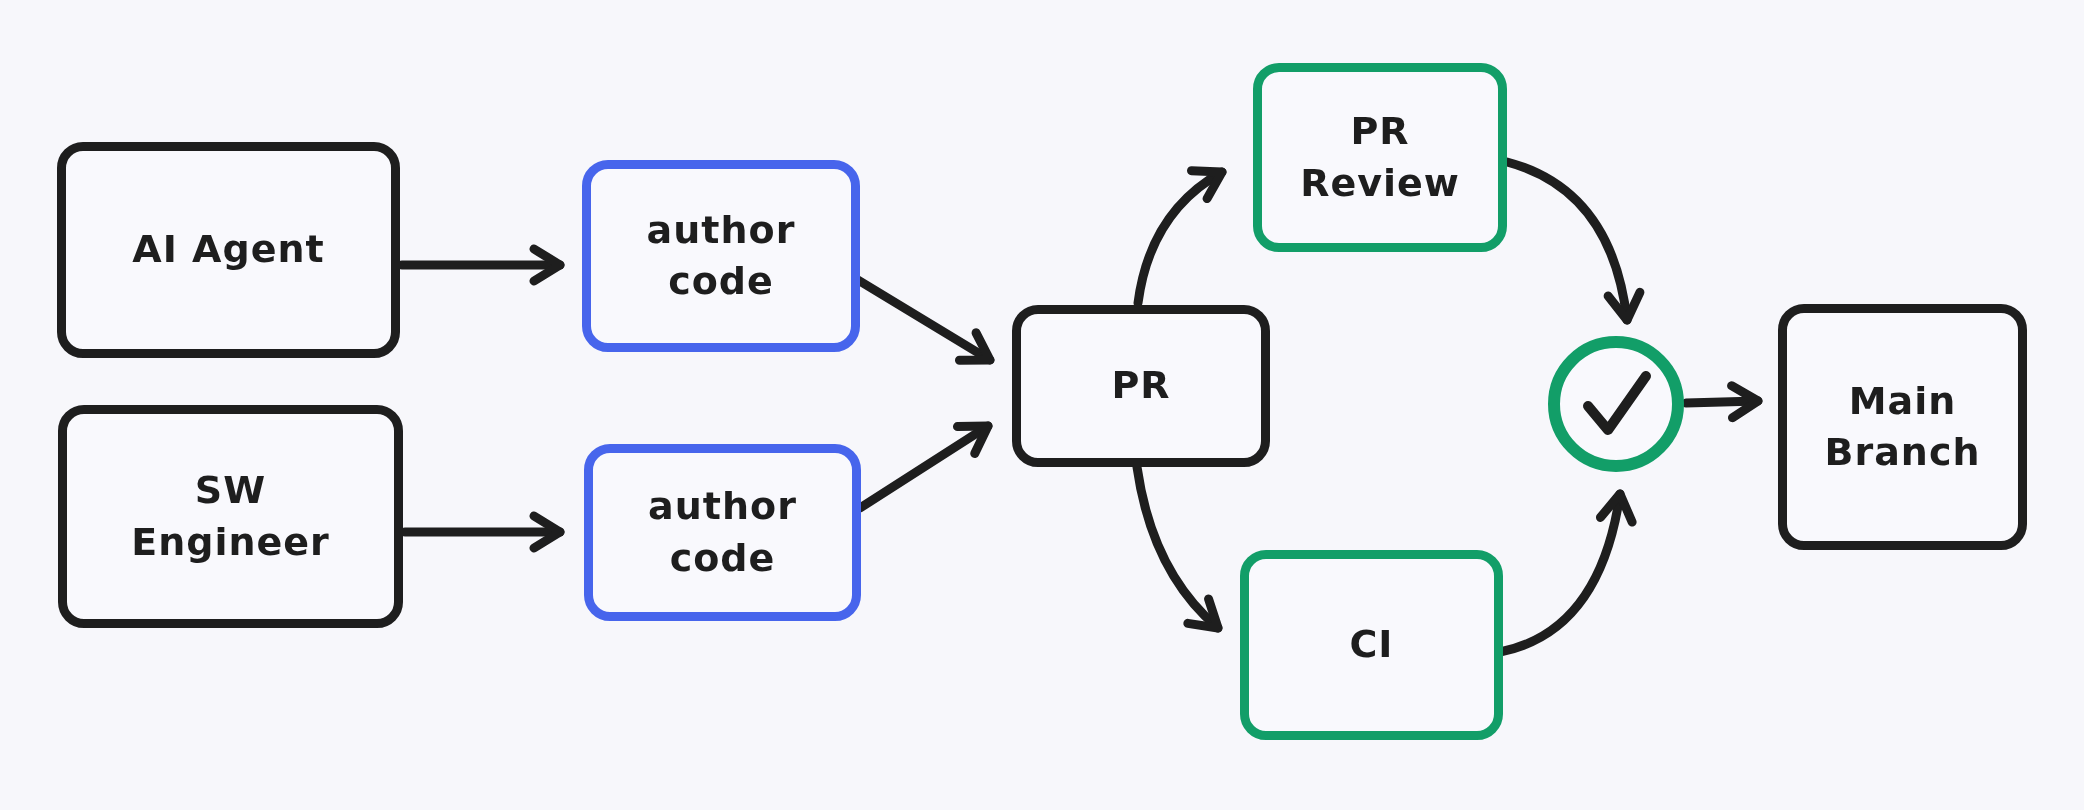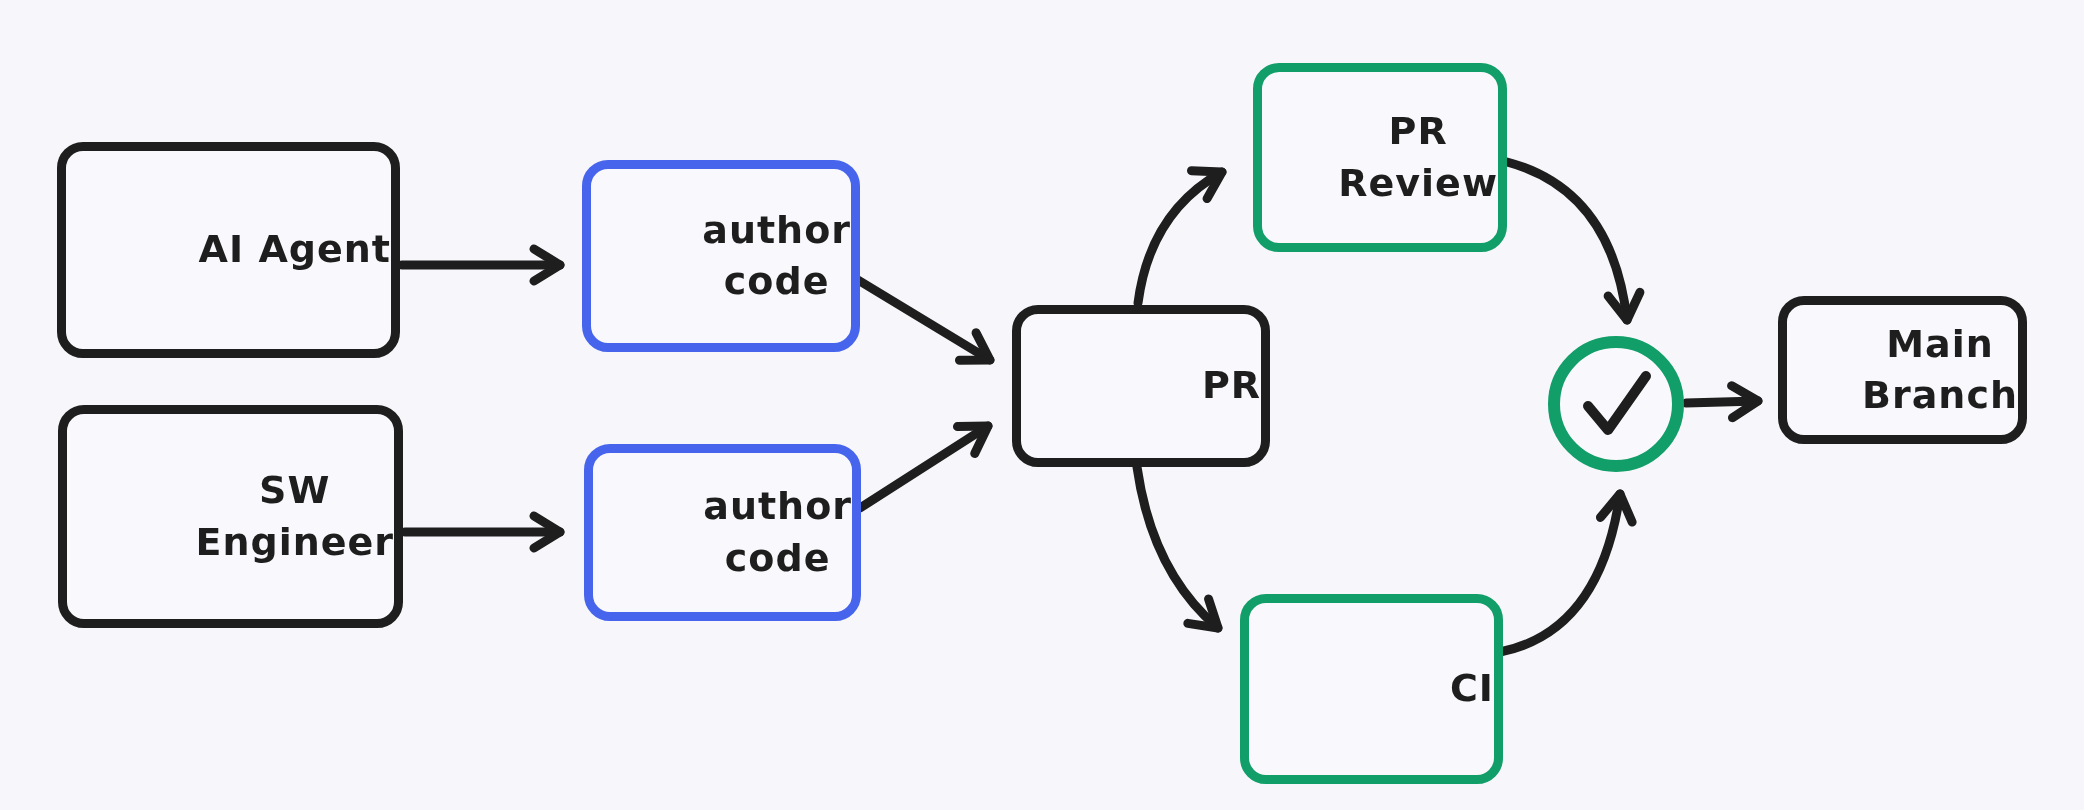--- a/index.html
+++ b/index.html
@@ -16,43 +16,43 @@
     overflow: hidden;
   }
   .node {
     position: absolute;
     box-sizing: border-box;
     border: 9px solid #1e1e1e;
     border-radius: 26px;
     background: #f9f9fd;
     display: flex;
     align-items: center;
-    justify-content: flex-end;
+    justify-content: center;
     text-align: center;
   }
   .node .label {
     font-size: 38px;
     font-weight: bold;
     color: #1e1e1e;
     line-height: 1.35;
     white-space: pre-line;
     letter-spacing: 1px;
   }
   .node.blue  { border-color: #4765ec; }
   .node.green { border-color: #129e68; }
 
   
   #node-ai-agent        { left: 57px;   top: 142px; width: 343px; height: 216px; }
   #node-sw-engineer     { left: 58px;   top: 405px; width: 345px; height: 223px; }
   #node-author-top      { left: 582px;  top: 160px; width: 278px; height: 192px; }
   #node-author-bottom   { left: 584px;  top: 444px; width: 277px; height: 177px; }
   #node-pr              { left: 1012px; top: 305px; width: 258px; height: 162px; }
   #node-pr-review       { left: 1253px; top: 63px;  width: 254px; height: 189px; }
-  #node-ci              { left: 1240px; top: 550px; width: 263px; height: 190px; margin-top: 44px; }
-  #node-main-branch     { left: 1778px; top: 296px; width: 249px; height: 148px; }
+  #node-ci              { left: 1240px; top: 550px; width: 263px; height: 190px; }
+  #node-main-branch     { left: 1778px; top: 304px; width: 249px; height: 246px; }
 
   .edges-layer {
     position: absolute;
     left: 0; top: 0;
     width: 2084px;
     height: 810px;
     pointer-events: none;
   }
   .edge {
     fill: none;

